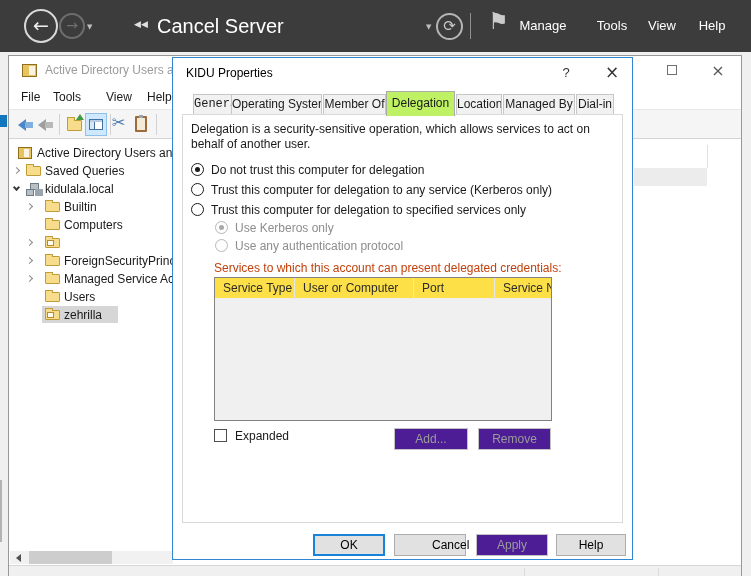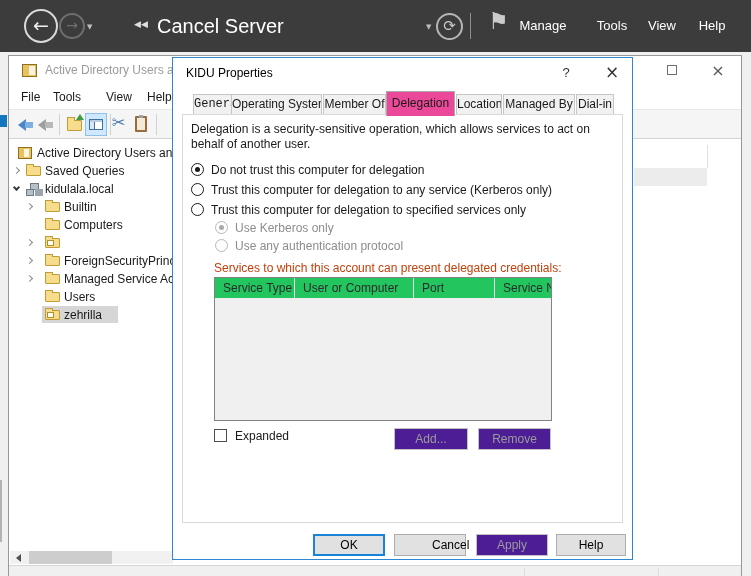--- a/index.html
+++ b/index.html
@@ -87,35 +87,35 @@
   .statusbar { position:absolute; left:0; top:509px; width:100%; height:11px; background:#f0f0f0; border-top:1px solid #d6d6d6; }
   .sb-div { position:absolute; top:2px; width:1px; height:8px; background:#dcdcdc; }
 
   
   .dlg { position:absolute; left:172px; top:57px; width:461px; height:503px; background:#ffffff; border:1px solid #2f86d2; z-index:10; }
   .dlg-title { position:absolute; left:13px; top:8px; font-size:12px; color:#000; }
   .dlg-help { position:absolute; left:384px; top:6px; width:18px; height:18px; text-align:center; line-height:18px; color:#333; font-size:13px; }
   .dlg-close { position:absolute; left:428px; top:3px; width:22px; height:22px; text-align:center; line-height:22px; color:#333; font-size:17px; font-family:"DejaVu Sans",sans-serif; }
 
   .tab { position:absolute; top:36px; height:21px; background:#f1f1f1; border:1px solid #c6c6c6; border-bottom:none; text-align:center; font-size:12px; line-height:19px; z-index:1; cursor:default; white-space:nowrap; overflow:hidden; }
-  .tab.active { top:33px; height:25px; background:#ec4899; border-color:#ababab; line-height:23px; z-index:3; }
+  .tab.active { top:33px; height:25px; background:#bef264; border-color:#ababab; line-height:23px; z-index:3; }
   .tabpage { position:absolute; left:9px; top:56px; width:441px; height:409px; background:#fff; border:1px solid #d9d9d9; z-index:2; }
 
   .desc { position:absolute; left:18px; top:64px; width:414px; line-height:15px; z-index:4; }
   .radio-row { position:absolute; left:18px; height:16px; z-index:4; }
   .radio-row .rlabel { position:absolute; left:20px; top:1px; white-space:nowrap; }
   .rdot { position:absolute; left:0; top:1px; width:13px; height:13px; border:1px solid #1a1a1a; border-radius:50%; background:#fff; }
   .rdot.on::after { content:""; position:absolute; left:3px; top:3px; width:5px; height:5px; border-radius:50%; background:#1a1a1a; }
   .radio-row.disabled .rdot { border-color:#b8b8b8; background:#fdfdfd; }
   .radio-row.disabled .rdot.on::after { background:#a9a9a9; }
   .radio-row.disabled .rlabel { color:#8d8d8d; }
   .svc-label { position:absolute; left:41px; top:203px; color:#c2410c; z-index:4;text-align:right; }
 
   .svc-table { position:absolute; left:41px; top:219px; width:338px; height:144px; border:1px solid #828282; background:#f0f0f0; z-index:4; overflow:hidden; }
-  .svc-head { position:absolute; left:0; top:0; width:100%; height:21px; background:#22c55e; border-bottom:1px solid #ededed; }
+  .svc-head { position:absolute; left:0; top:0; width:100%; height:21px; background:#fde047; border-bottom:1px solid #ededed; }
   .svc-col { position:absolute; top:0; height:21px; line-height:21px; padding-left:8px; color:#2b2b2b; border-right:1px solid #e6e6e6; white-space:nowrap; overflow:hidden; }
 
   .chk-row { position:absolute; left:41px; top:370px; height:16px; z-index:4; }
   .chk-box { position:absolute; left:0; top:1px; width:13px; height:13px; border:1px solid #4d4d4d; background:#fff; }
   .chk-label { position:absolute; left:21px; top:1px; white-space:nowrap; }
 
   .btn { position:absolute; height:22px; background:#e1e1e1; border:1px solid #adadad; text-align:center; line-height:20px; font-size:12px; color:#000; z-index:4; }
   .btn.disabled { background:#4c1d95; border-color:#c3c3c3; color:#9b9b9b; }
   .btn.default { border:2px solid #1883d7; line-height:18px; }
 </style>

